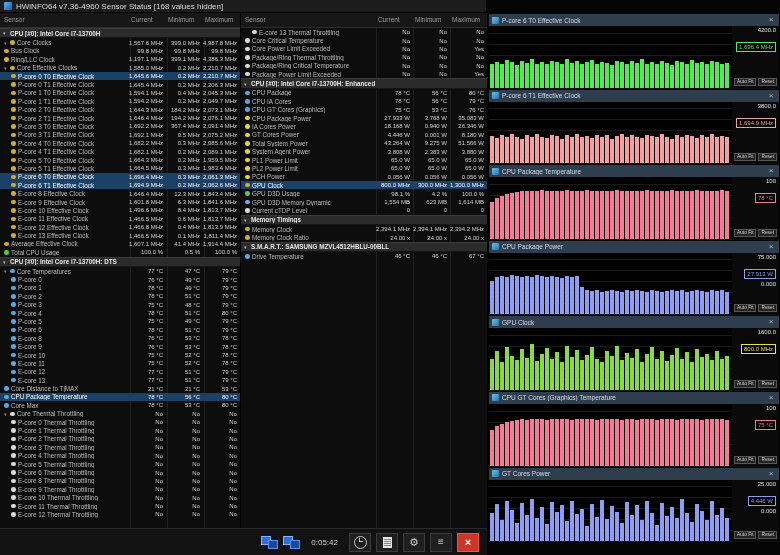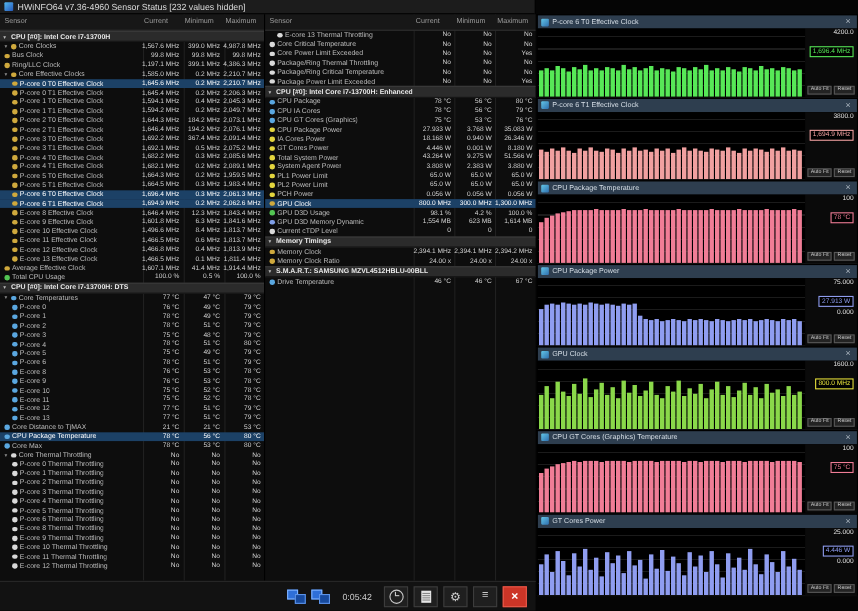--- a/index.html
+++ b/index.html
@@ -79,21 +79,21 @@
   .gbtn{font-size:4.8px;color:#cfcfcf;background:#232323;border:1px solid #575757;padding:0 2px;height:8px;line-height:6px;box-sizing:border-box;}
 </style>
 </head>
 <body>
 
 <div class="desktop">
 
   <div class="sensor-window">
     <div class="titlebar">
       <span class="app-icon"></span>
-      <span class="title-text">HWiNFO64 v7.36-4960 Sensor Status [232 values hidden]</span>
+      <span class="title-text">HWiNFO64 v7.36-4960 Sensor Status [168 values hidden]</span>
     </div>
 
     <div class="tables">
       <div class="panel p0" id="panel-0">
           <div class="hrow">
             <div class="hcell hl">Sensor</div>
             <div class="hcell hv">Current</div>
             <div class="hcell hv">Minimum</div>
             <div class="hcell hv">Maximum</div>
           </div>

